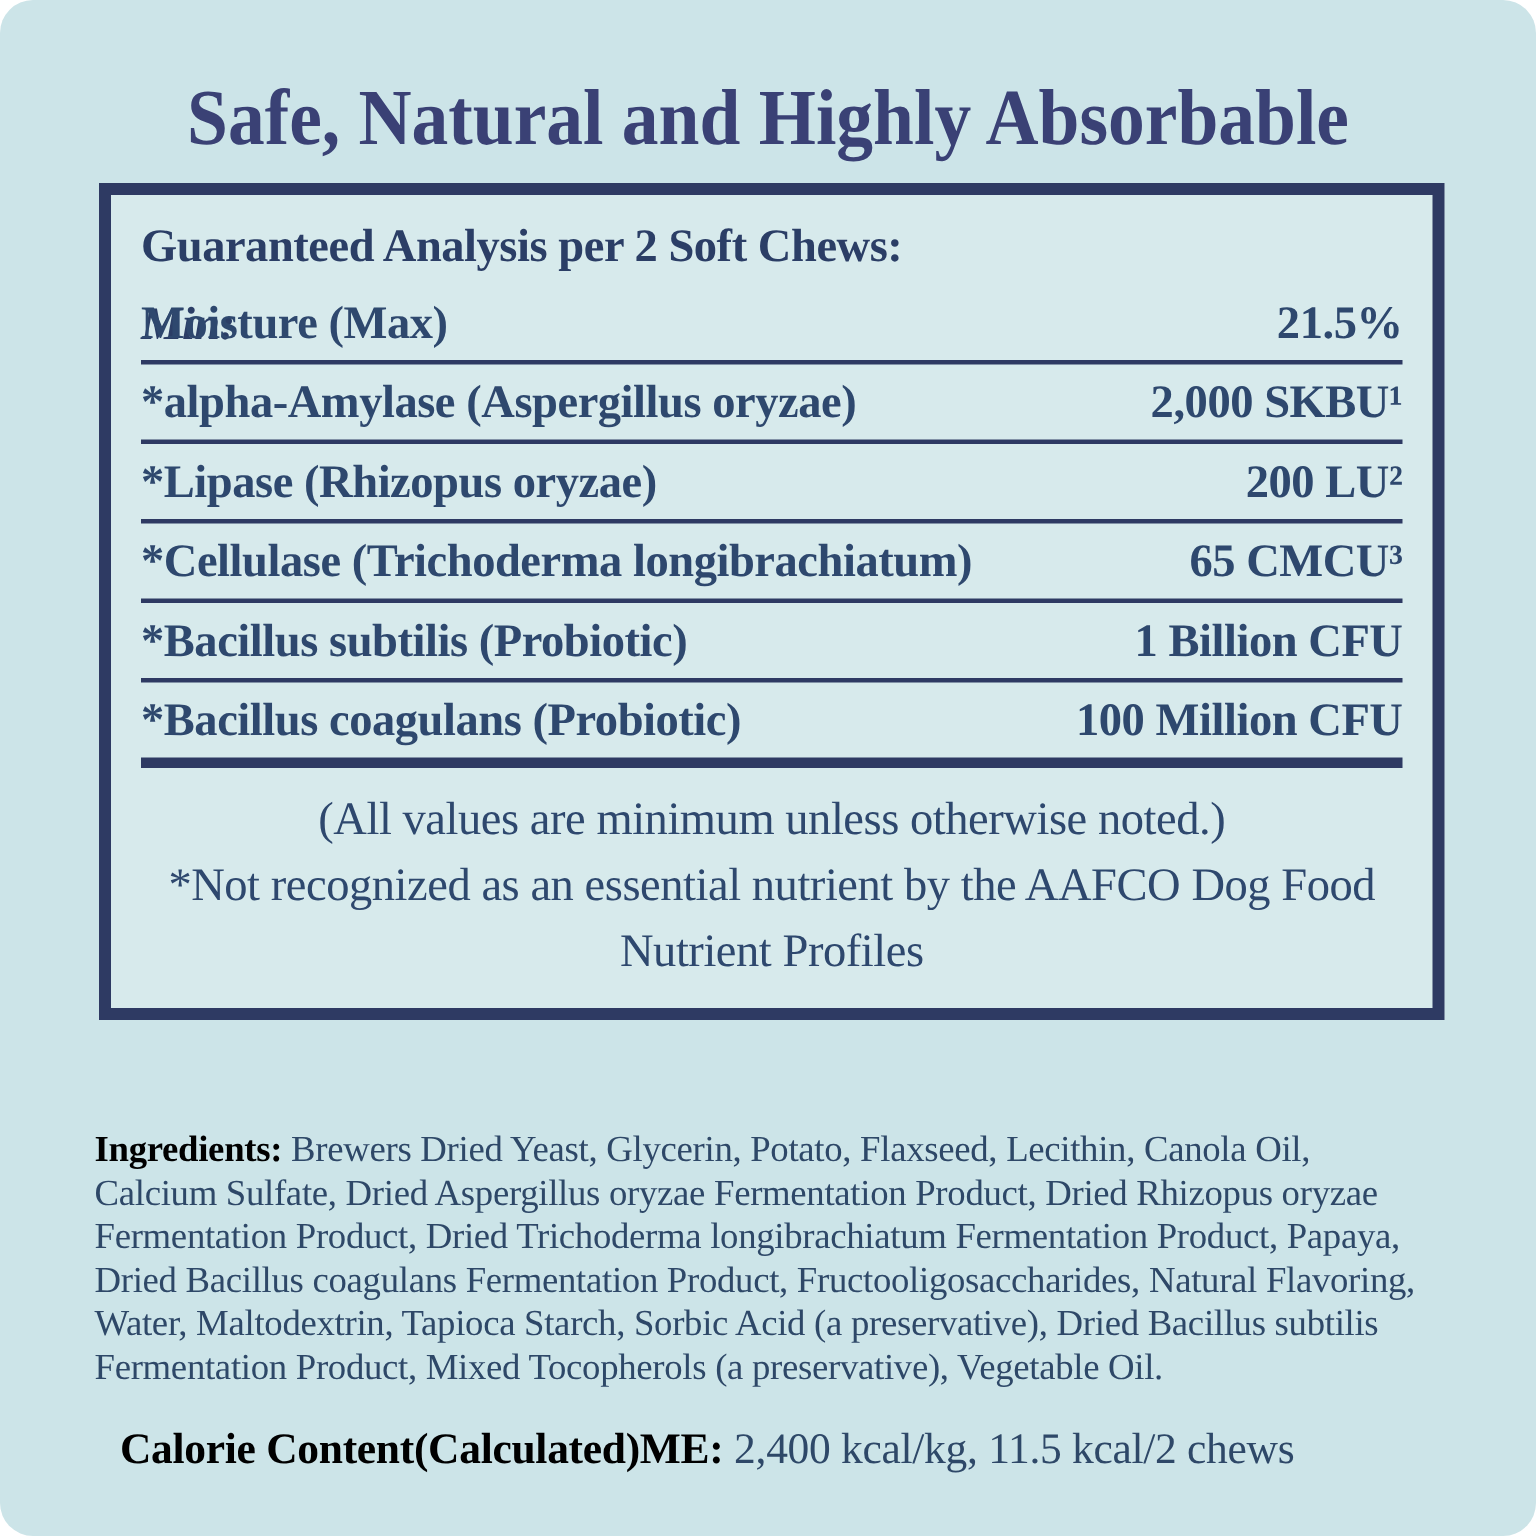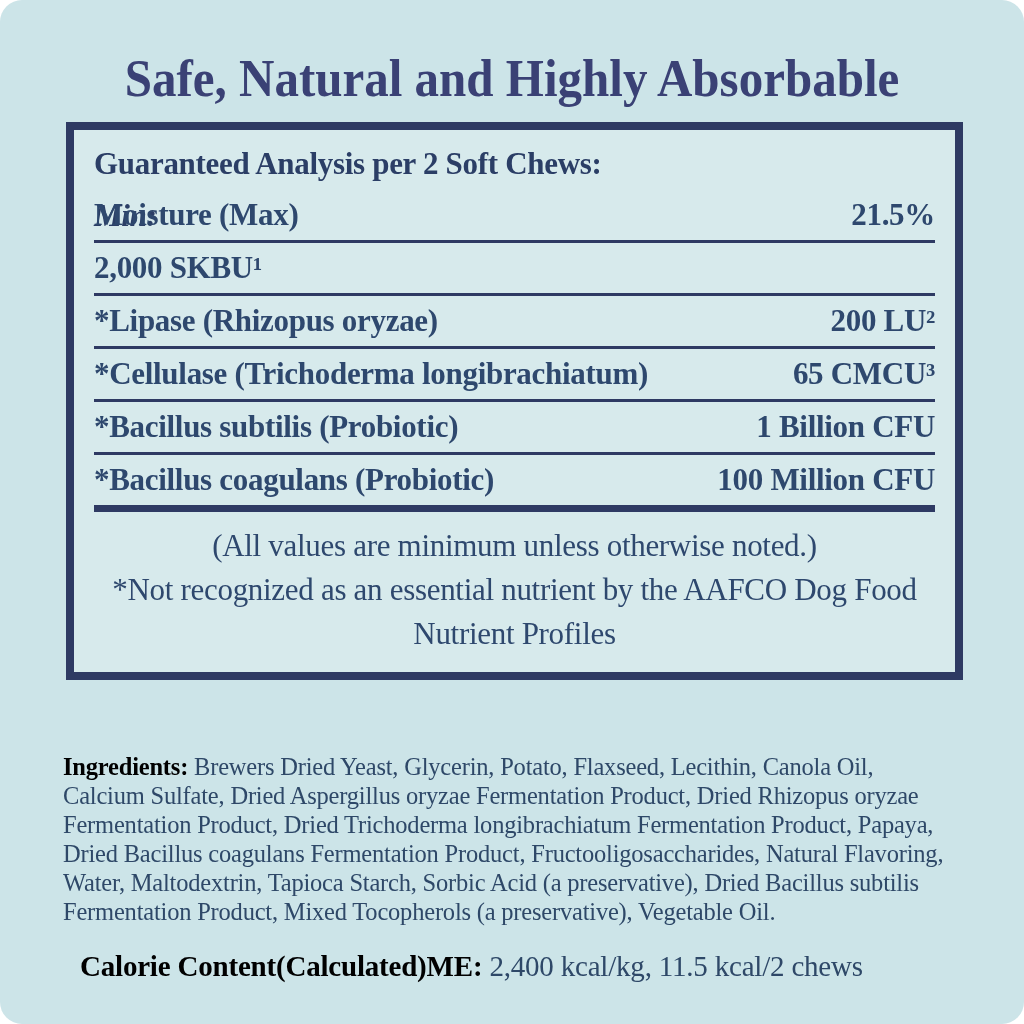--- a/index.html
+++ b/index.html
@@ -94,20 +94,21 @@
       <span class="hdr-label">Guaranteed Analysis per 2 Soft Chews:</span>
       <span class="hdr-min">Min:</span>
     </div>
 
     <div class="row data-row">
       <span class="nm">Moisture (Max)</span>
       <span class="val">21.5%</span>
     </div>
 
     <div class="row data-row">
+      <span class="nm">*alpha-Amylase (Aspergillus oryzae)</span>
       <span class="val">2,000 SKBU¹</span>
     </div>
 
     <div class="row data-row">
       <span class="nm">*Lipase (Rhizopus oryzae)</span>
       <span class="val">200 LU²</span>
     </div>
 
     <div class="row data-row">
       <span class="nm">*Cellulase (Trichoderma longibrachiatum)</span>

